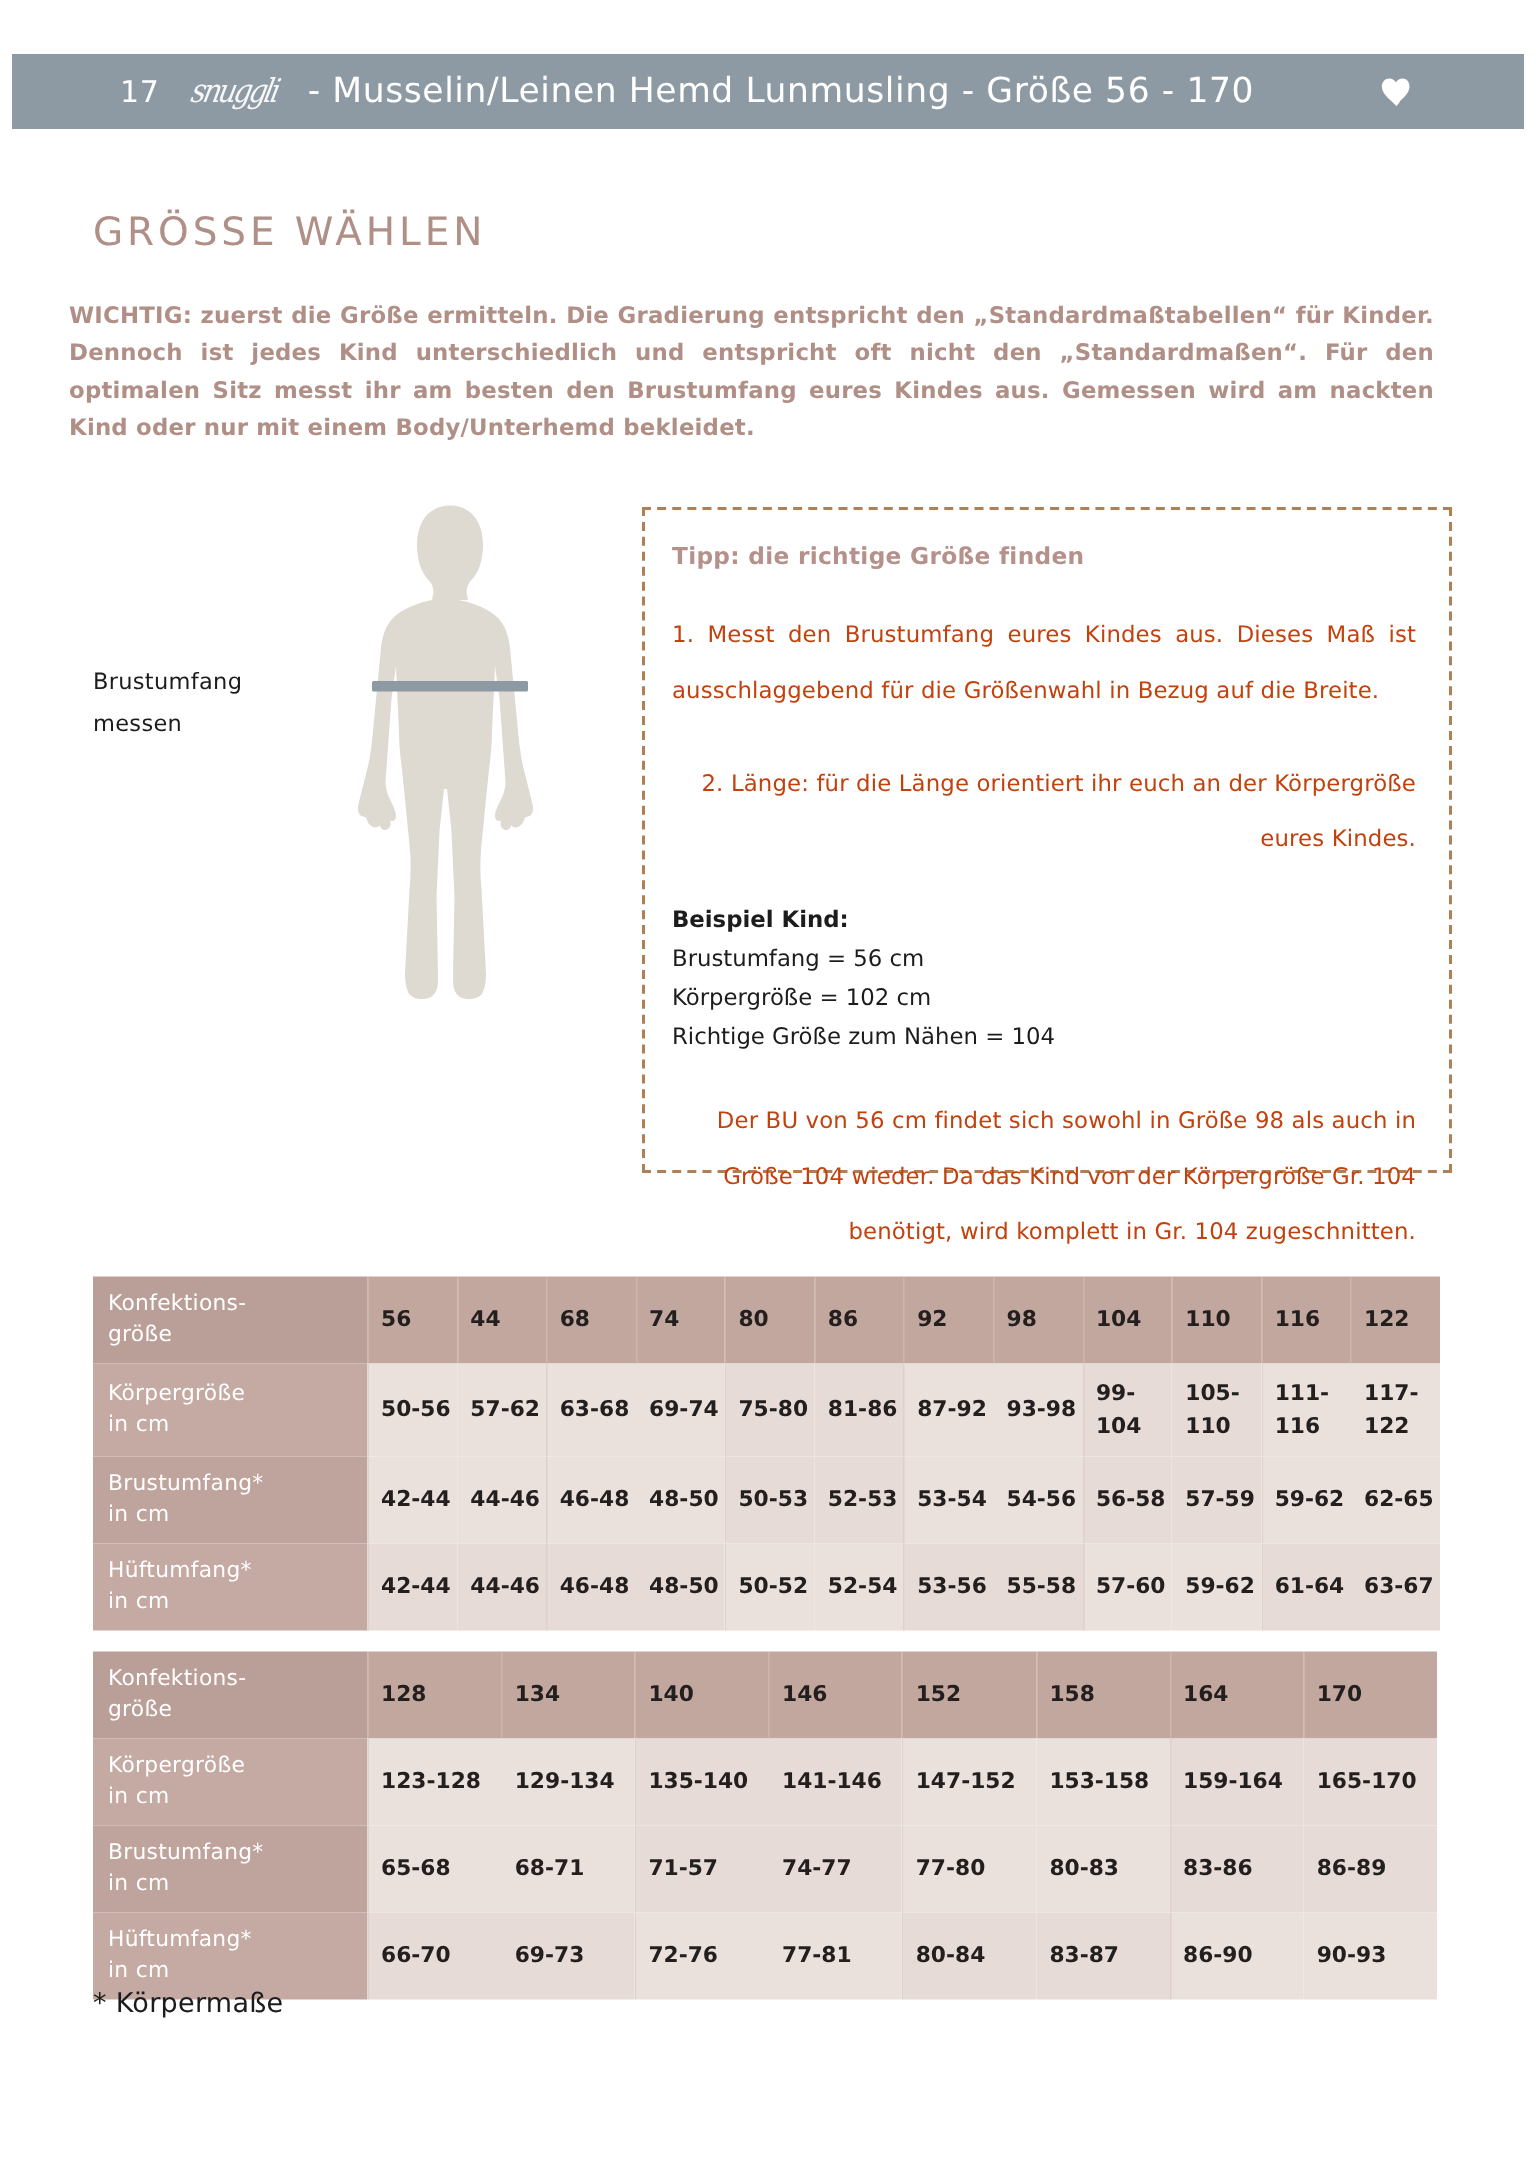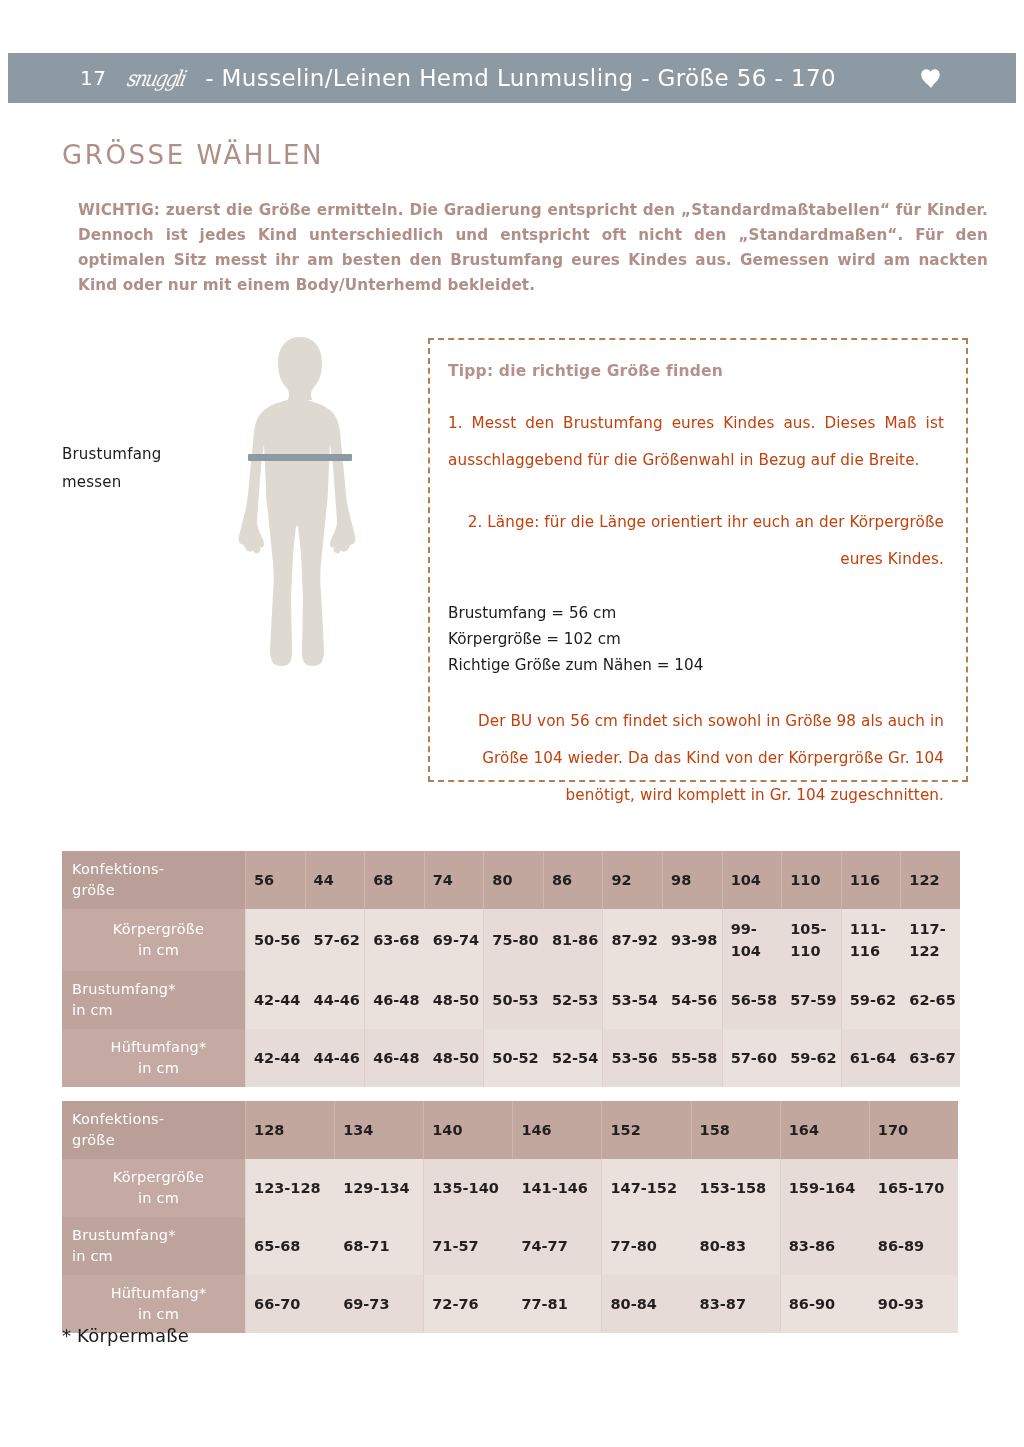--- a/index.html
+++ b/index.html
@@ -13,21 +13,21 @@
     height: 1447px;
     font-family: "DejaVu Sans", "Liberation Sans", sans-serif;
     position: relative;
     overflow: hidden;
   }
 
   
   .header-bar {
     position: absolute;
     left: 8px;
-    top: 53px;
+    top: 36px;
     width: 1008px;
     height: 50px;
     background: #8e9aa3;
     display: flex;
     align-items: center;
   }
   .header-page-number {
     color: #ffffff;
     font-size: 20px;
     font-weight: 400;
@@ -68,21 +68,21 @@
     top: 140px;
     font-size: 26px;
     letter-spacing: 2.6px;
     color: #b08f87;
     font-weight: 400;
   }
 
   
   .important-text {
     position: absolute;
-    left: 78px;
+    left: 46px;
     top: 198px;
     width: 910px;
     color: #b08f87;
     font-size: 15.2px;
     line-height: 25px;
     font-weight: bold;
     text-align: justify;
     letter-spacing: .15px;
   }
 
@@ -159,21 +159,21 @@
   .rowlabel {
     color: #ffffff;
     font-size: 14.5px;
     font-weight: normal;
     line-height: 21px;
     text-align: left;
     padding: 8px 0 8px 10px !important;
     letter-spacing: .2px;
   }
   .lbl-head  { background: #b99f97; }
-  .lbl-body  { background: #c4aaa3; text-align: center; }
+  .lbl-body  { background: #c4aaa3; }
   .lbl-body2 { background: #bfa49d; }
 
   .hcell {
     background: #c2a79f;
     color: #231f1f;
     font-weight: bold;
     text-align: left;
     padding: 9px 0 9px 9px !important;
     line-height: 22px;
     box-shadow: inset 1px 0 0 #cdb6ae;
@@ -230,20 +230,21 @@
 
     <rect x="48" y="121" width="104" height="7" rx="1" fill="#8e9aa3"></rect>
   </svg>
 </div>
 
 <div class="tip-box">
   <div class="tip-heading">Tipp: die richtige Größe finden</div>
   <p class="tip-para">1. Messt den Brustumfang eures Kindes aus. Dieses Maß ist ausschlaggebend für die Größenwahl in Bezug auf die Breite.</p>
   <p class="tip-para nojust">2. Länge: für die Länge orientiert ihr euch an der Körpergröße eures Kindes.</p>
   <div class="tip-list">
+    <div class="bold">Beispiel Kind:</div>
     <div>Brustumfang  = 56 cm</div>
     <div>Körpergröße = 102 cm</div>
     <div>Richtige Größe zum Nähen = 104</div>
   </div>
   <p class="tip-para nojust">Der BU von 56 cm findet sich sowohl in Größe 98 als auch in Größe 104 wieder. Da das Kind von der Körpergröße Gr. 104 benötigt, wird komplett in Gr. 104 zugeschnitten.</p>
 </div>
 
 <table class="size-table" id="table-1">
   <colgroup>
     <col style="width:183px">

